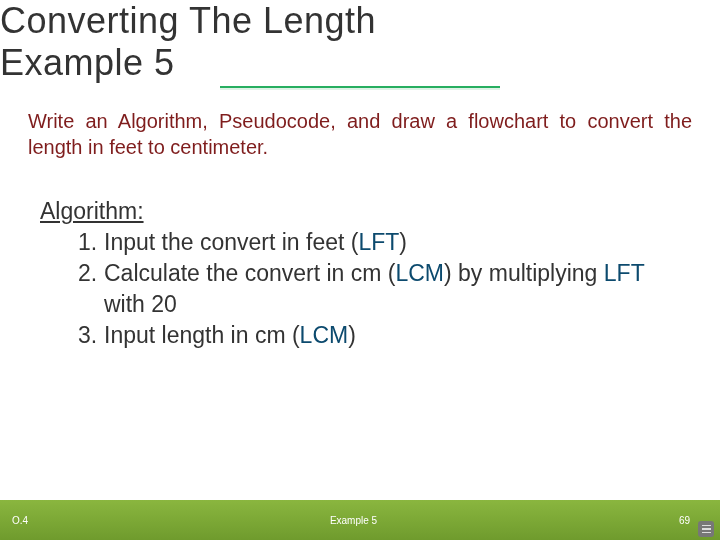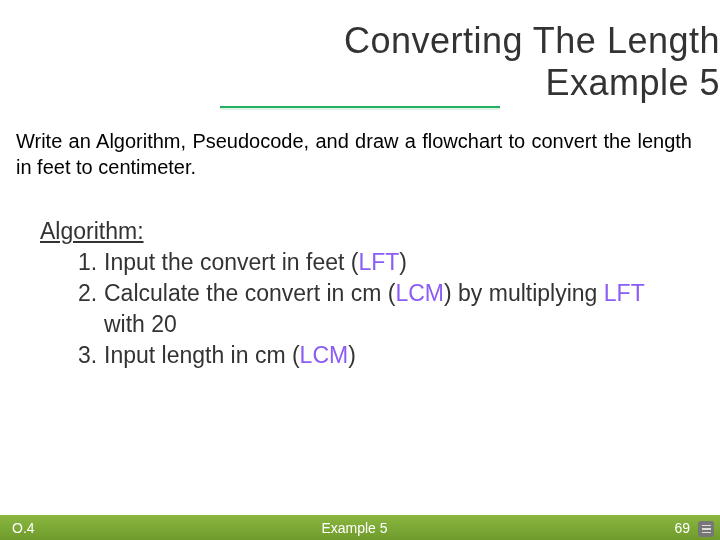--- a/index.html
+++ b/index.html
@@ -5,22 +5,22 @@
   * { margin: 0; padding: 0; box-sizing: border-box; }
   body {
     width: 720px;
     height: 540px;
     font-family: "Segoe UI", "Helvetica Neue", Arial, sans-serif;
     background: #fff;
     position: relative;
     overflow: hidden;
   }
   .title-block {
-    text-align: right;
-    padding-top: 20px;
+    text-align: left;
+    padding-top: 0;
   }
   .title-line1 {
     font-size: 36px;
     font-weight: 300;
     color: #333;
     letter-spacing: 0.5px;
   }
   .title-line2 {
     font-size: 36px;
     font-weight: 300;
@@ -30,24 +30,24 @@
     display: inline-block;
   }
   .title-underline {
     width: 280px;
     height: 0;
     border-bottom: 2px solid #27ae60;
     margin: 2px auto 0 auto;
     box-shadow: 0 2px 0 rgba(39,174,96,0.15);
   }
   .intro {
-    padding: 20px 28px 0 16px;
+    padding: 20px 28px 0 28px;
     font-size: 20px;
     font-weight: 300;
-    color: #000000;
+    color: #7f1d1d;
     text-align: justify;
     text-justify: inter-word;
     line-height: 1.3;
   }
   .algo-block {
     padding: 36px 40px 0 40px;
     font-size: 23px;
     font-weight: 300;
     color: #333;
     line-height: 1.35;
@@ -60,32 +60,32 @@
     padding-left: 38px;
   }
   .steps li {
     display: flex;
   }
   .num {
     width: 26px;
     flex-shrink: 0;
   }
   .var {
-    color: #8b5cf6;
+    color: #0c4a6e;
   }
   .footer {
     position: absolute;
     bottom: 0;
     left: 0;
     width: 720px;
-    height: 25px;
+    height: 40px;
     background: #7da837;
     background: linear-gradient(#8ab63f, #6f9b2d);
     color: #fff;
-    font-size: 14px;
+    font-size: 10px;
     display: flex;
     align-items: center;
   }
   .footer-left {
     padding-left: 12px;
     flex: 0 0 auto;
   }
   .footer-center {
     flex: 1 1 auto;
     text-align: center;

